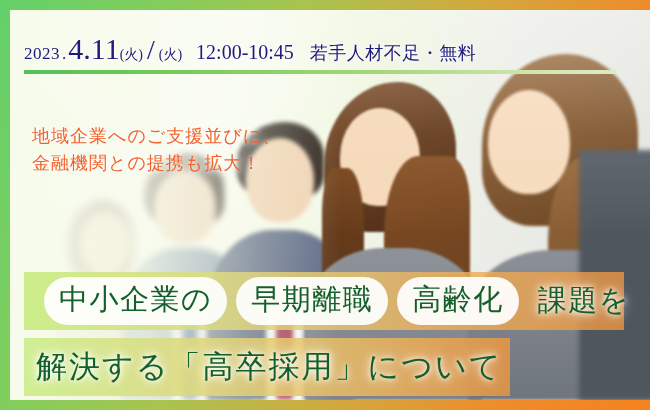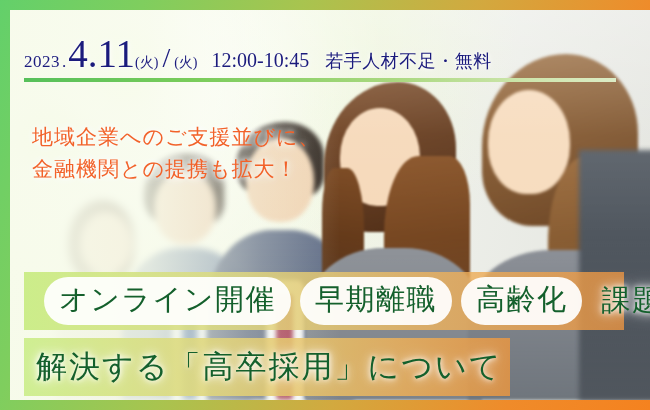--- a/index.html
+++ b/index.html
@@ -92,34 +92,34 @@
 
   
   .header{position:absolute;left:0;top:24px;width:630px;}
   .datebar{
     display:flex;align-items:baseline;white-space:nowrap;
     color:#1b1b7d;padding-left:14px;
     text-shadow:0 0 4px rgba(255,255,255,.95),0 0 8px rgba(255,255,255,.85);
   }
   .yr{font-size:17px;letter-spacing:.5px;}
   .dot{font-size:17px;padding:0 2px;}
-  .big{font-size:39px;letter-spacing:0px;line-height:1;}
+  .big{font-size:30px;letter-spacing:0px;line-height:1;}
   .kana{font-size:14px;}
   .slash{font-size:28px;padding:0 4px;font-weight:400;}
   .time{font-size:20px;padding-left:14px;letter-spacing:0px;}
   .free{font-size:18px;padding-left:16px;font-family:"DejaVu Sans","Liberation Sans",sans-serif;letter-spacing:.5px;}
   .underline{
     margin:4px 0 0 14px;width:592px;height:4px;
     background:linear-gradient(90deg,#56c05a 0%,#79cc5a 28%,#a9d87f 62%,#cfe6ae 86%,#dcecc6 100%);
   }
 
   
   .sub{
     position:absolute;left:22px;top:112px;
-    color:#f2622a;font-size:21px;line-height:1.52;letter-spacing:1px;
+    color:#f2622a;font-size:18px;line-height:1.52;letter-spacing:1px;
     font-family:"DejaVu Sans","Liberation Sans",sans-serif;
     text-shadow:0 0 5px rgba(255,255,255,.95),0 0 10px rgba(255,255,255,.9),0 0 14px rgba(255,255,255,.75);
   }
   .sub div{white-space:nowrap;}
 
   
   .band{position:absolute;display:flex;align-items:center;}
   .band1{left:14px;top:196px;width:215px;height:58px;
     background:linear-gradient(90deg,rgba(206,237,142,.92) 0%,rgba(221,233,150,.90) 55%,rgba(232,226,150,.88) 100%);}
   .band2{left:14px;top:262px;width:600px;height:58px;
@@ -214,21 +214,21 @@
 
     <div class="sub">
       <div>地域企業へのご支援並びに、</div>
       <div>金融機関との提携も拡大！</div>
     </div>
 
 
     <div class="band band2">
       <div class="pills">
         <span class="pill">
-          <span class="hl">オンライン開催</span>
+          <span class="hl">中小企業の</span>
         </span>
         <span class="pill">
           <span class="hl">早期離職</span>
         </span>
         <span class="pill">
           <span class="hl">高齢化</span>
         </span>
         <span class="tail">
           <span class="hl">課題を</span>
         </span>

